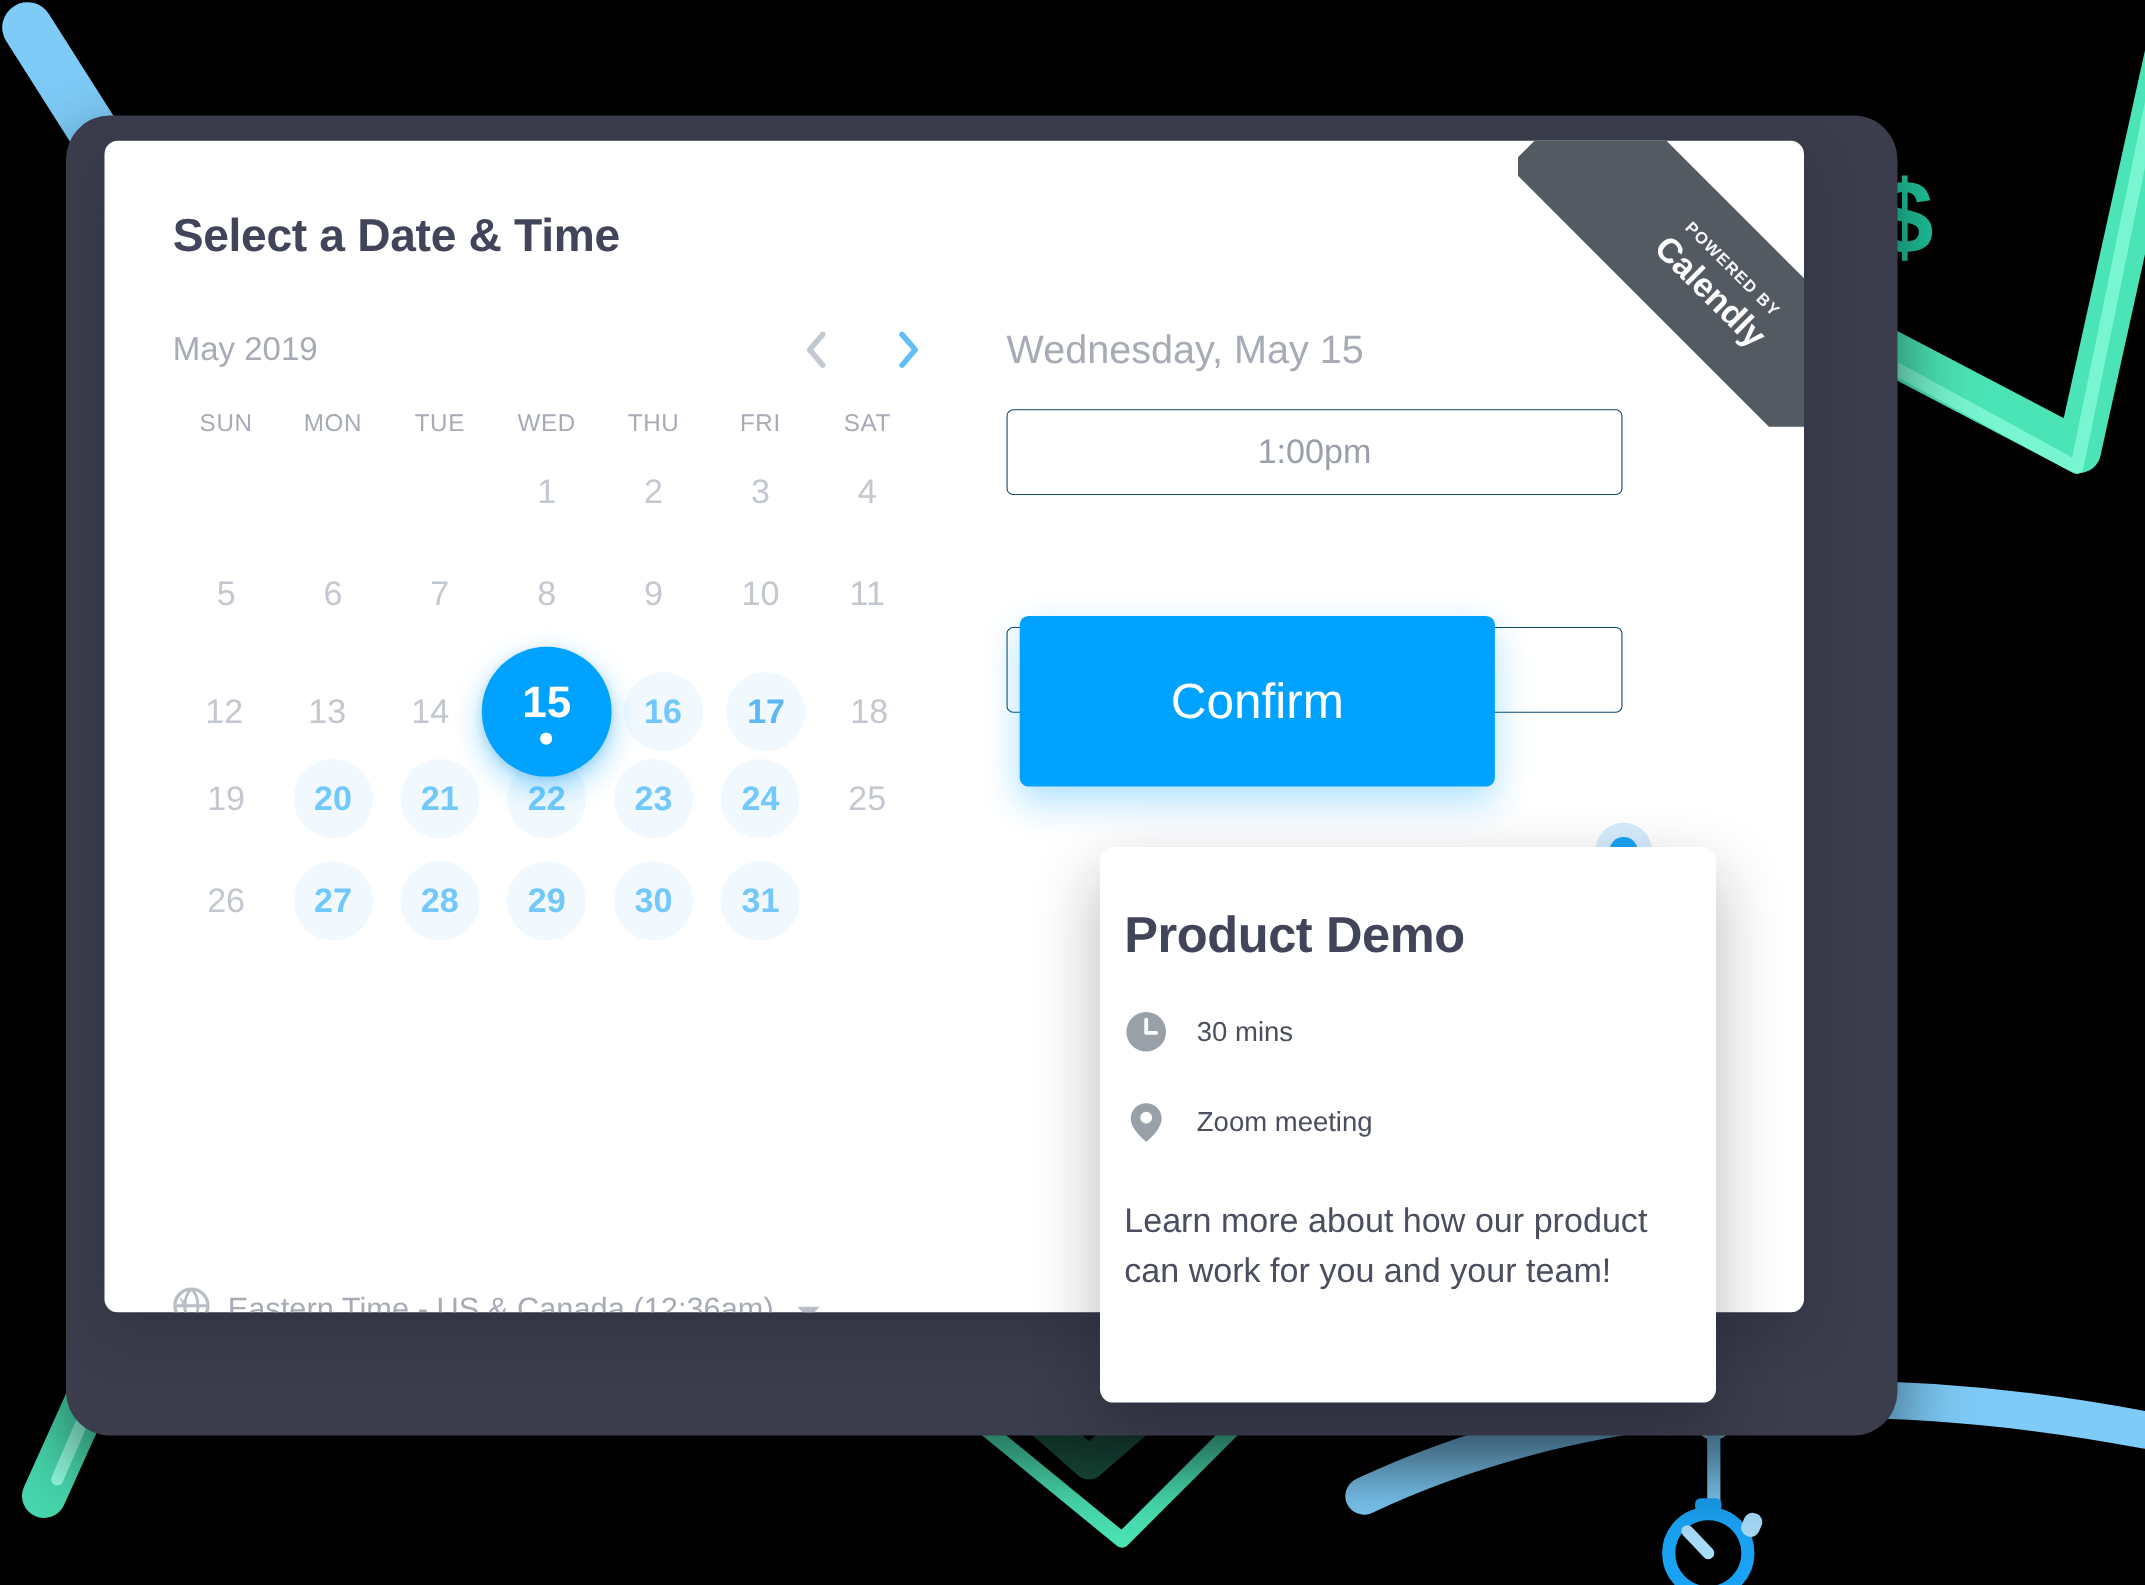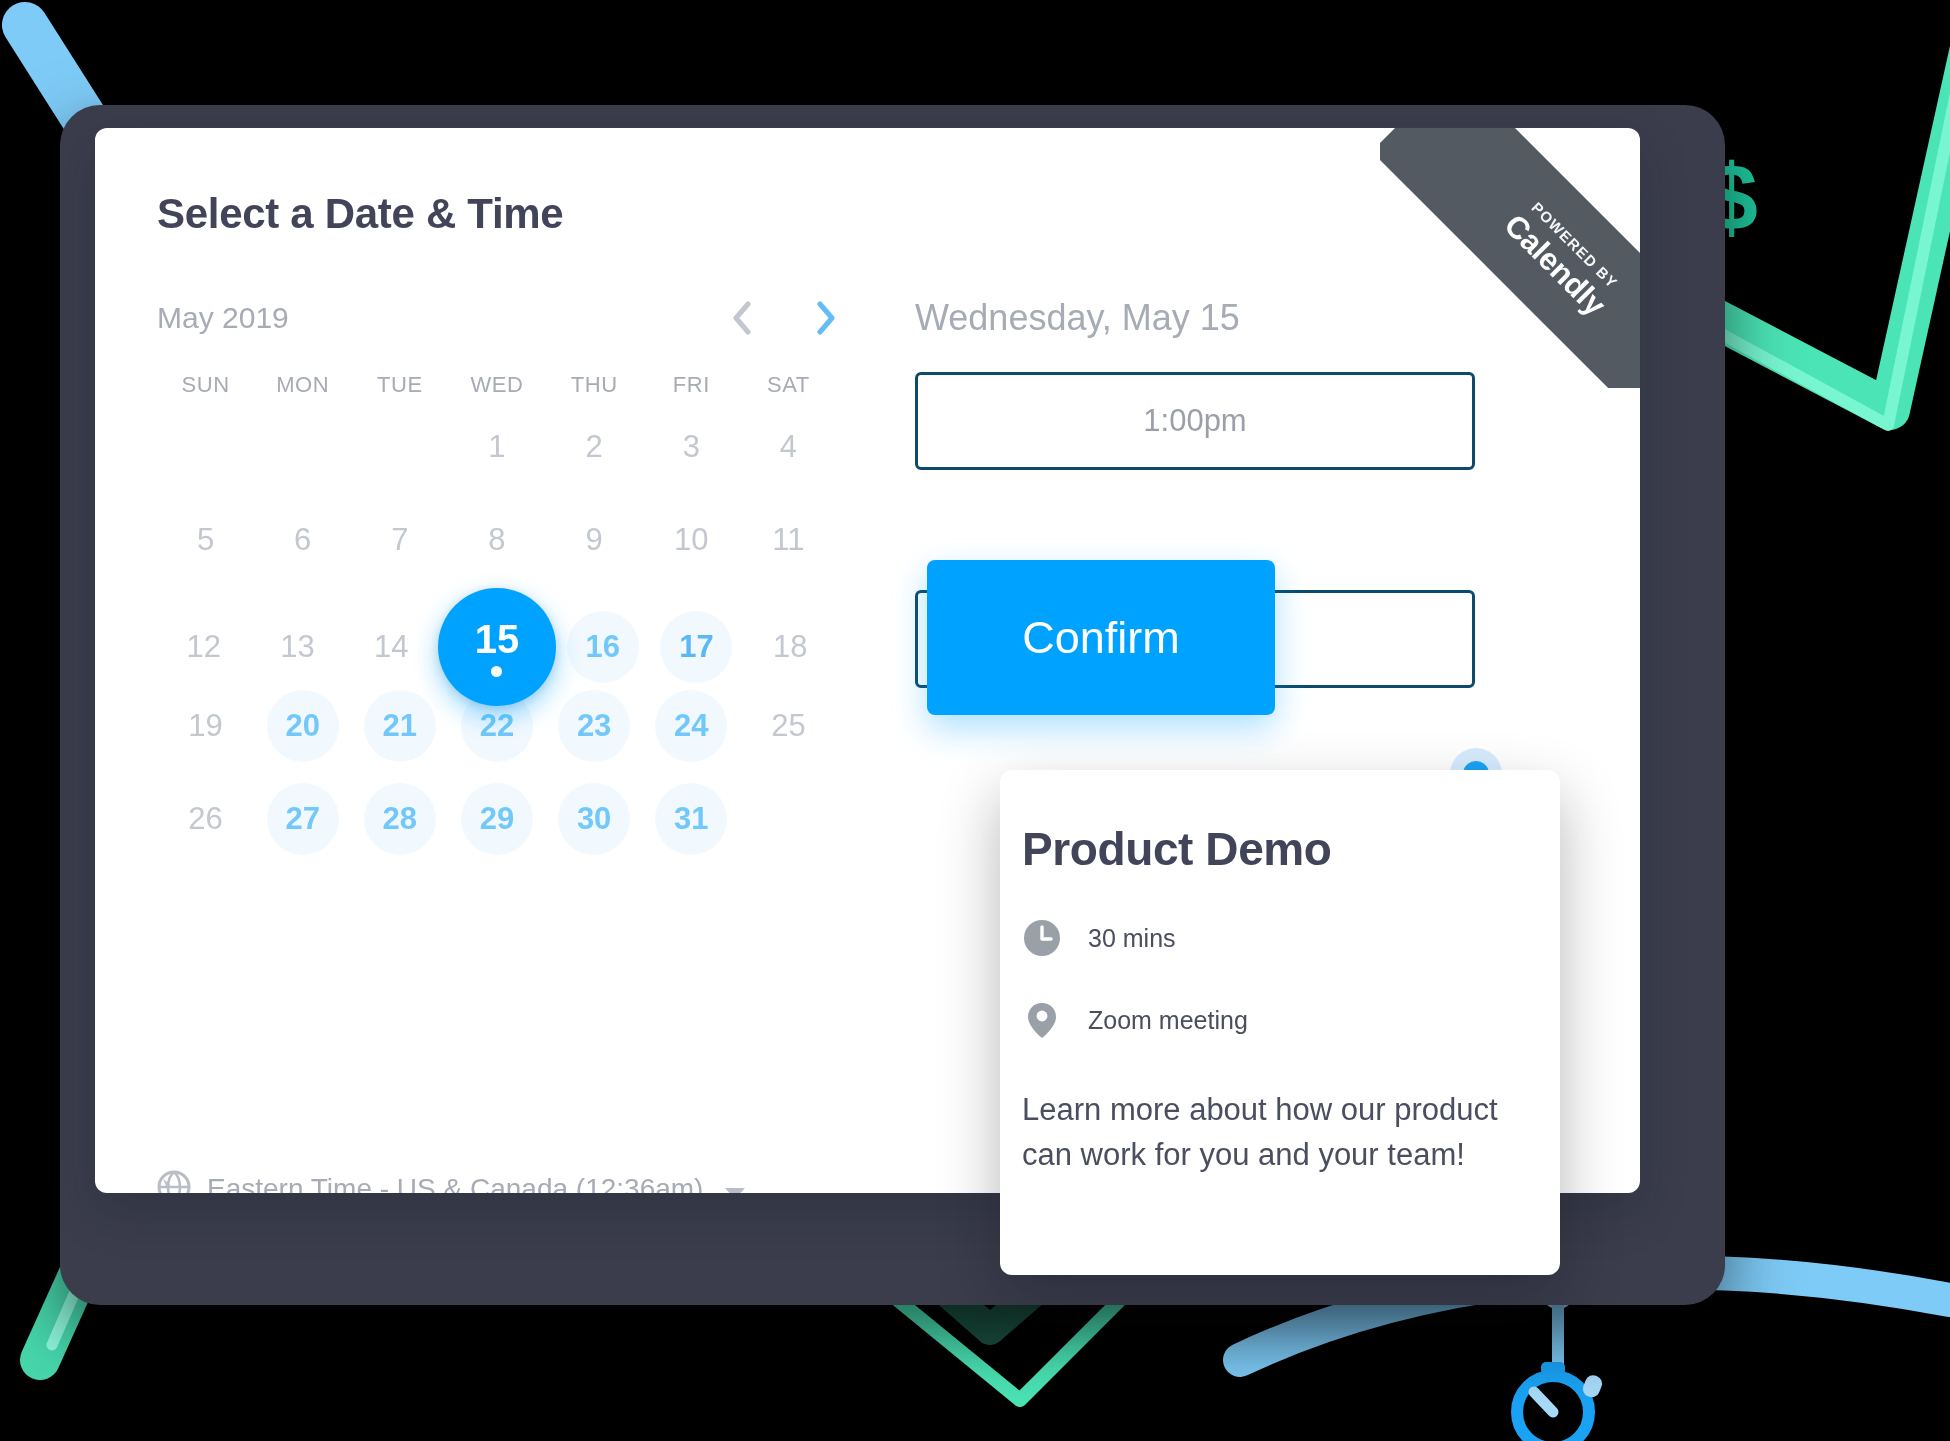--- a/index.html
+++ b/index.html
@@ -211,22 +211,22 @@
   }
   .slots-day {
     font-size: 36px;
     color: #a7abb5;
     height: 64px;
     display: flex;
     align-items: center;
   }
   .slot {
     margin-top: 22px;
-    height: 98px;
-    border: 3px solid #0c4a6e;
+    height: 78px;
+    border: 1px solid #0c4a6e;
     border-radius: 6px;
     display: flex;
     align-items: center;
     justify-content: center;
     font-size: 31px;
     color: #9a9fa9;
     background: #ffffff;
   }
 
   
@@ -242,21 +242,21 @@
     background: #52565f;
     border-radius: 8px;
     display: flex;
     align-items: center;
     justify-content: center;
     color: #ffffff;
     font-size: 42px;
     box-shadow: 0 14px 34px rgba(25,28,40,0.3);
   }
   .confirm-btn {
-    width: 348px; height: 155px;
+    width: 432px; height: 155px;
     margin-left: 22px;
     background: #00a2ff;
     border-radius: 8px;
     display: flex;
     align-items: center;
     justify-content: center;
     color: #ffffff;
     font-size: 45px;
     border: none;
     cursor: pointer;

